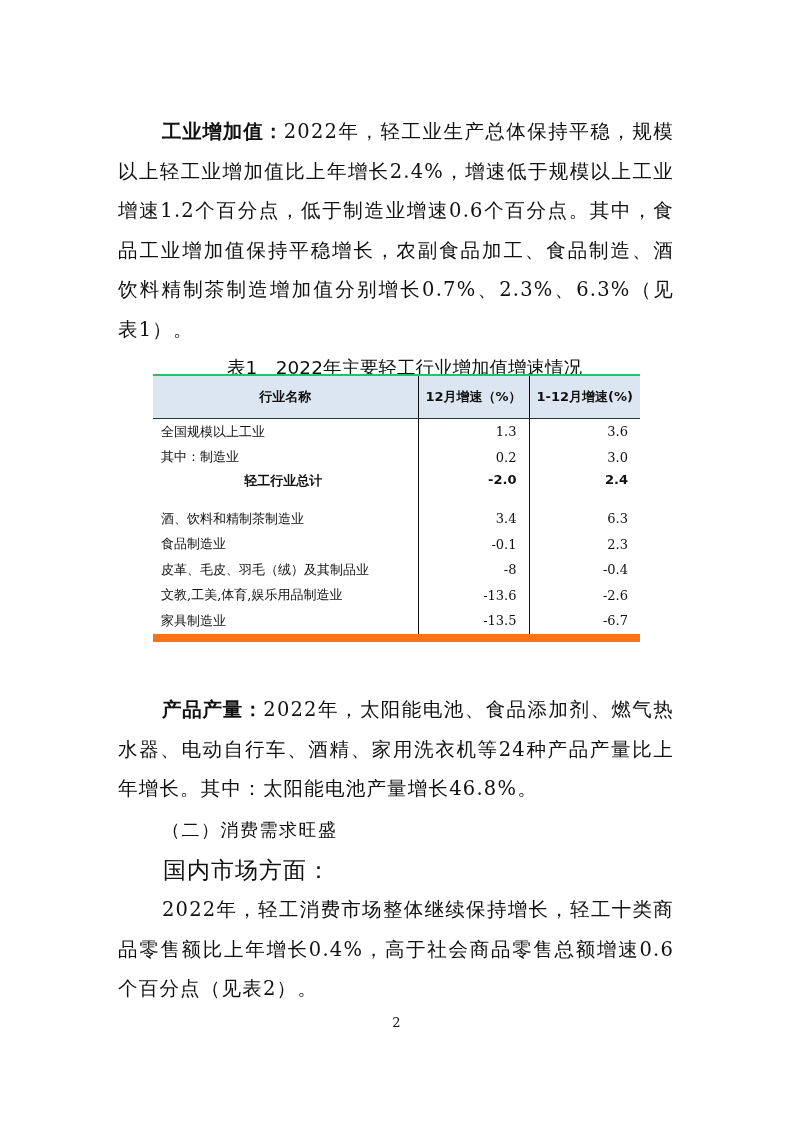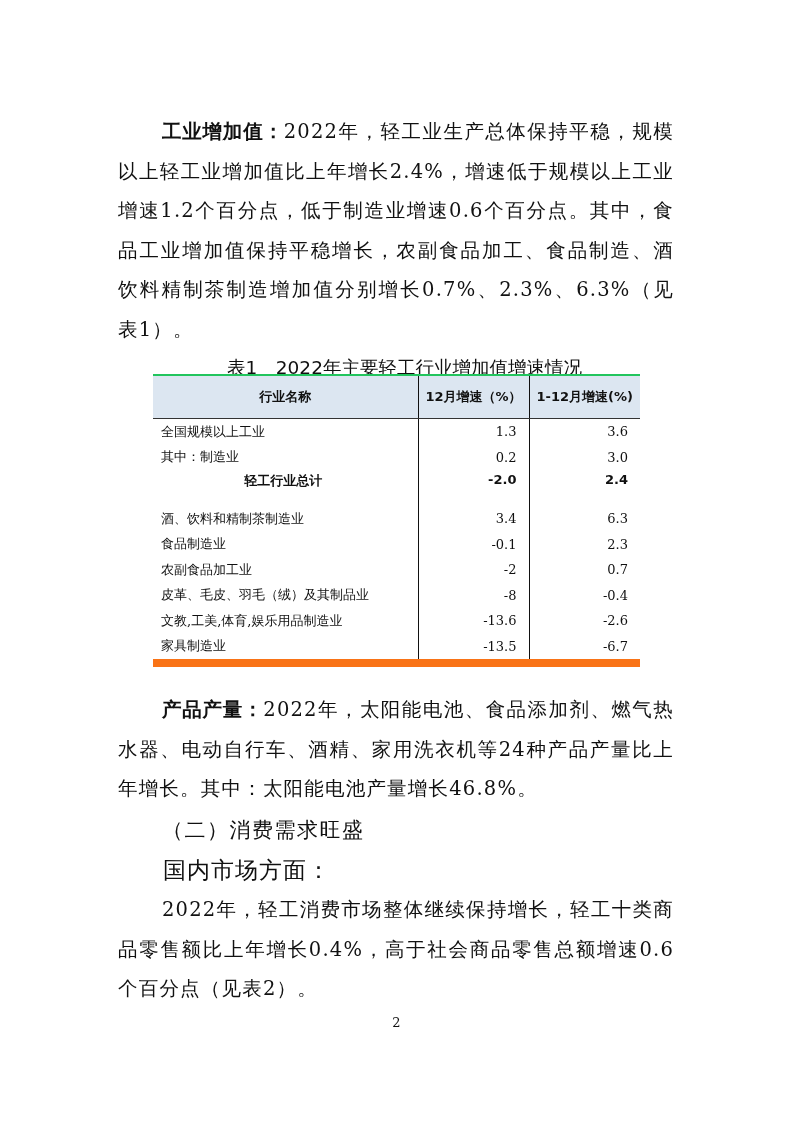--- a/index.html
+++ b/index.html
@@ -9,21 +9,21 @@
       color: #111111;
     }
     .para {
       position: absolute; left: 118px; width: 556px;
       font-size: 19.5px; line-height: 39.5px; letter-spacing: 1.2px;
       text-align: justify; margin: 0;
     }
     .para .lead { font-family: "DejaVu Sans", "Liberation Sans", sans-serif; font-weight: bold; letter-spacing: 0.5px; }
     #p1 { top: 112px; text-indent: 44px; }
     #p2 { top: 690px; text-indent: 44px; }
-    #h-sub { position: absolute; left: 162px; top: 812px; font-size: 21px; letter-spacing: 1.5px; margin: 0; line-height: 36px; }
+    #h-sub { position: absolute; left: 162px; top: 812px; font-size: 18px; letter-spacing: 1.5px; margin: 0; line-height: 36px; }
     #h-domestic { position: absolute; left: 162px; top: 851px; font-size: 23px; letter-spacing: 1px; margin: 1px; line-height: 36px;
       font-family: "DejaVu Sans", "Liberation Sans", sans-serif; font-weight: normal; }
     #p3 { top: 890px; text-indent: 44px; }
 
     #table-title {
       position: absolute; left: 153px; width: 487px; top: 345px; text-align: center;
       font-family: "DejaVu Sans", "Liberation Sans", sans-serif;
       font-size: 18.5px; margin: 8px; line-height: 30px; color: #111;
     }
     #table-wrap { position: absolute; left: 153px; top: 374px; width: 487px; }
@@ -85,25 +85,20 @@
         <td class="name">酒、饮料和精制茶制造业</td>
         <td class="num">3.4</td>
         <td class="num">6.3</td>
       </tr>
       <tr>
         <td class="name">食品制造业</td>
         <td class="num">-0.1</td>
         <td class="num">2.3</td>
       </tr>
       <tr>
-        <td class="name">农副食品加工业</td>
-        <td class="num">-2</td>
-        <td class="num">0.7</td>
-      </tr>
-      <tr>
         <td class="name">皮革、毛皮、羽毛（绒）及其制品业</td>
         <td class="num">-8</td>
         <td class="num">-0.4</td>
       </tr>
       <tr>
         <td class="name">文教,工美,体育,娱乐用品制造业</td>
         <td class="num">-13.6</td>
         <td class="num">-2.6</td>
       </tr>
       <tr>

